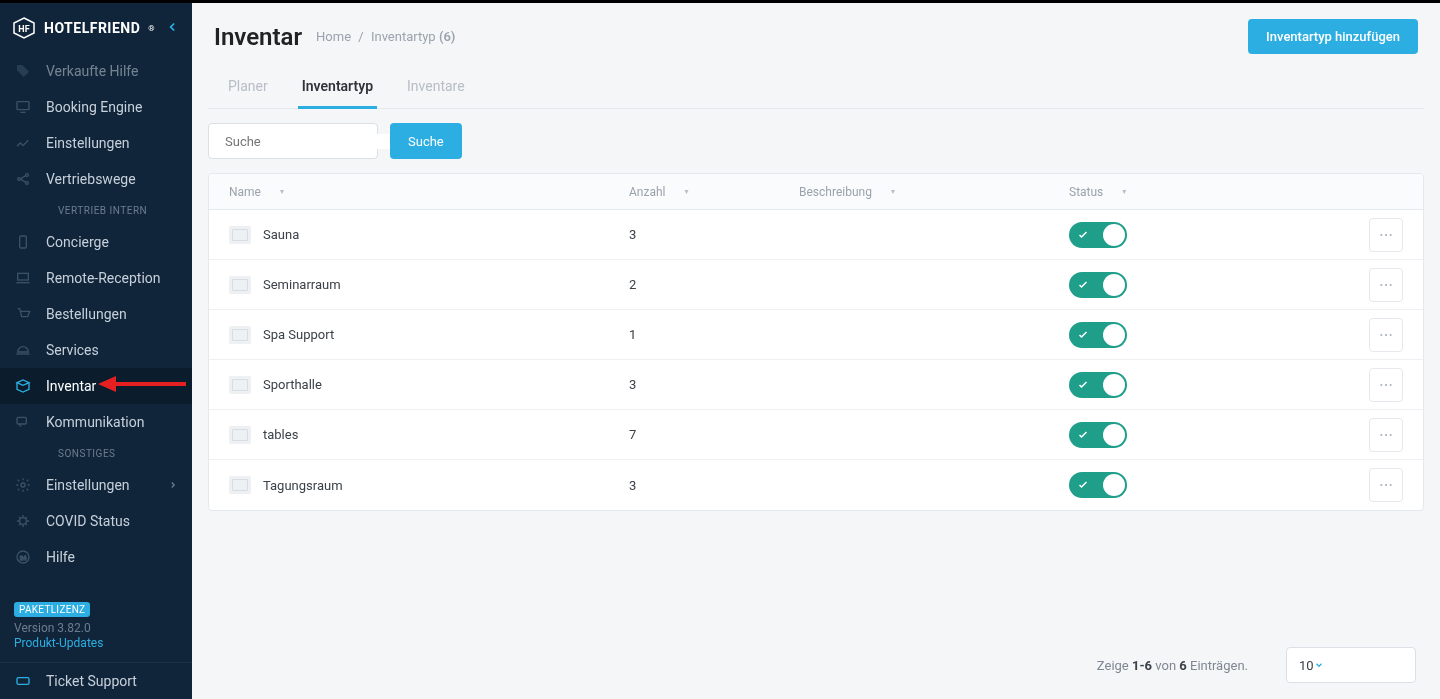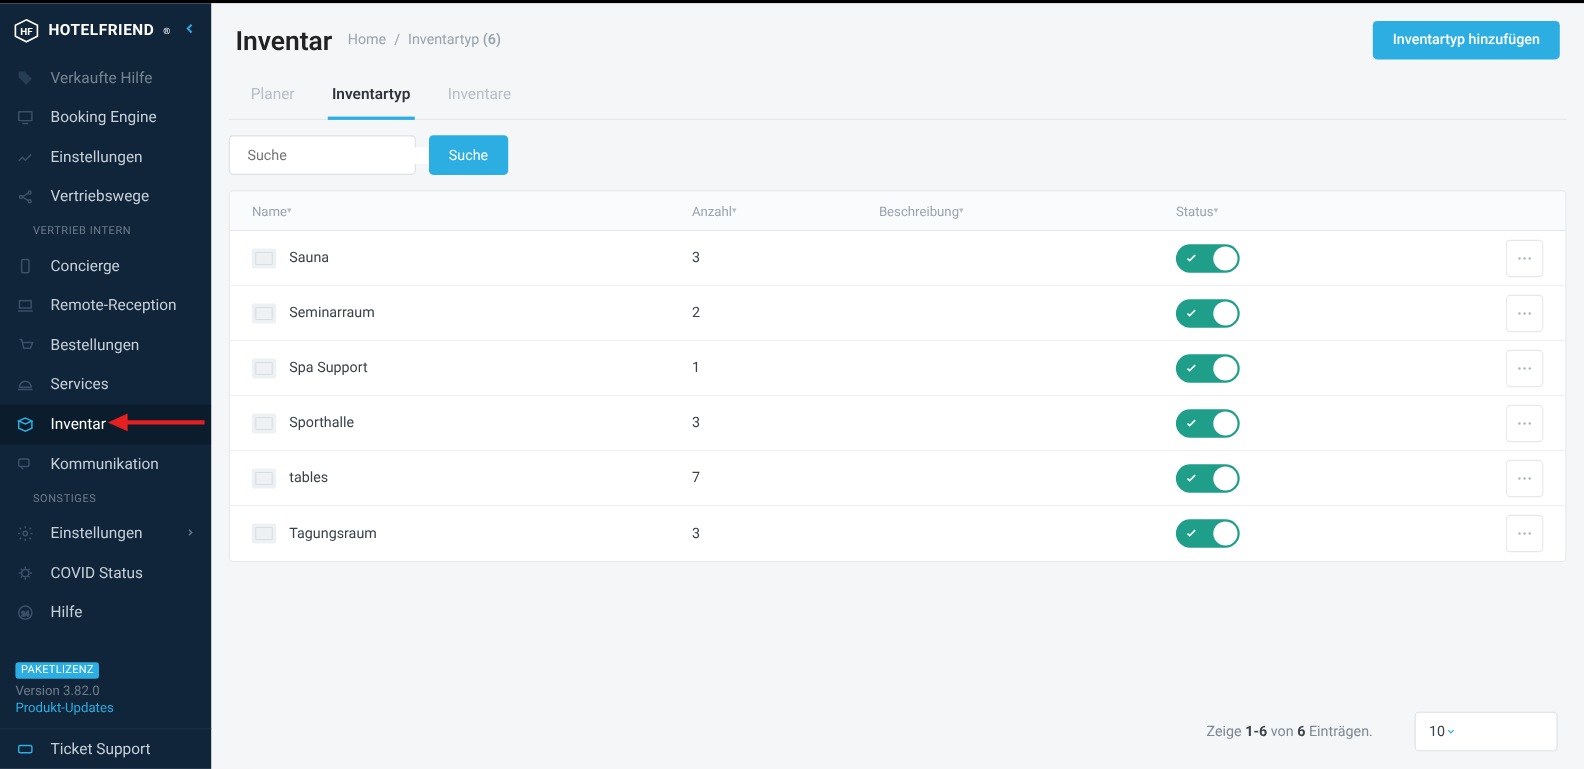--- a/index.html
+++ b/index.html
@@ -5,21 +5,21 @@
   * { box-sizing: border-box; margin: 0; padding: 0; font-family: -apple-system, BlinkMacSystemFont, "Segoe UI", Roboto, "Helvetica Neue", Arial, sans-serif; }
   body { background: #f5f6f8; overflow: hidden; }
   .app { display: flex; height: 699px; width: 1440px; border-top: 3px solid #000; }
   
   .sidebar { width: 193px; background: #10253a; color: #bfcad5; display: flex; flex-direction: column; font-size: 14px; position: relative; }
   .brand { display: flex; align-items: center; height: 50px; padding: 0 12px; gap: 8px; color: #fff; }
   .brand-logo { width: 24px; height: 24px; }
   .brand-name { font-weight: 700; letter-spacing: .5px; font-size: 14px; }
   .brand-collapse { margin-left: auto; color: #2caee2; }
   .nav { flex: 1; overflow: hidden; }
-  .nav-section-label { font-size: 10px; letter-spacing: .5px; color: #6d7d8d; padding: 8px 30px; text-transform: uppercase; }
+  .nav-section-label { font-size: 10px; letter-spacing: .5px; color: #6d7d8d; padding: 8px 14px; text-transform: uppercase; margin-left: 44px; }
   .nav-item { display: flex; align-items: center; gap: 14px; padding: 9px 14px; cursor: pointer; color: #c7d0da; }
   .nav-item.active { background: #0b1c2c; color: #fff; }
   .nav-item .icon { width: 18px; height: 18px; display: inline-flex; align-items: center; justify-content: center; color: #3b5168; }
   .nav-item .chev { margin-left: auto; color: #6d7d8d; }
   .nav-item.faded { opacity: .55; }
   .sidebar-footer { padding: 10px 14px 0; font-size: 12px; color: #6d7d8d; }
   .lic-badge { display: inline-block; background: #2caee2; color: #fff; font-size: 10px; padding: 2px 5px; border-radius: 3px; letter-spacing: .3px; }
   .ver { margin-top: 4px; }
   .updates { color: #2caee2; margin-top: 1px; }
   .ticket { border-top: 1px solid #1c3146; margin-top: 12px; }
@@ -36,21 +36,21 @@
   .tab { padding: 12px 4px; font-size: 14px; color: #b7bec6; cursor: pointer; border-bottom: 3px solid transparent; margin-bottom: -1px; }
   .tab.active { color: #30343a; font-weight: 600; border-bottom-color: #2caee2; }
   .toolbar { display: flex; gap: 12px; padding: 14px 0 14px 0; margin: 0 0; }
   .content { padding: 0 16px; display: flex; flex-direction: column; }
   .search-wrap { display: flex; align-items: center; border: 1px solid #dbe0e6; background: #fff; border-radius: 4px; width: 170px; padding: 0 10px; height: 36px; gap: 6px; }
   .search-wrap input { border: none; outline: none; font-size: 13px; flex: 1; color: #333; }
   .search-btn { background: #2caee2; color: #fff; border: none; border-radius: 4px; height: 36px; padding: 0 18px; font-size: 13px; cursor: pointer; }
   .table { background: #fff; border: 1px solid #e5e8ec; border-radius: 4px; overflow: hidden; }
   .thead, .trow { display: grid; grid-template-columns: 400px 170px 270px 300px 1fr; align-items: center; }
   .thead { background: #fafbfc; height: 36px; font-size: 12px; color: #9aa3ad; border-bottom: 1px solid #e5e8ec; }
-  .th { padding: 0 20px; display: flex; align-items: center; gap: 0; cursor: pointer; }
+  .th { padding: 0 20px; display: flex; align-items: center; gap: 19px; cursor: pointer; }
   .trow { height: 50px; border-bottom: 1px solid #eef1f4; font-size: 13px; color: #3b4148; }
   .trow:last-child { border-bottom: none; }
   .td { padding: 0 20px; display: flex; align-items: center; gap: 12px; }
   .thumb { width: 22px; height: 18px; background: #eef1f4; border-radius: 2px; position: relative; }
   .thumb::after { content: ""; position: absolute; inset: 3px; border: 1px solid #d9dde2; border-radius: 1px; }
   .toggle { width: 58px; height: 26px; background: #1f9e8a; border-radius: 13px; position: relative; cursor: pointer; display: flex; align-items: center; }
   .toggle .knob { width: 22px; height: 22px; background: #fff; border-radius: 50%; position: absolute; right: 2px; top: 2px; }
   .toggle .chk { position: absolute; left: 8px; color: #fff; }
   .actions { margin-left: auto; width: 34px; height: 34px; border: 1px solid #e5e8ec; border-radius: 4px; display: flex; align-items: center; justify-content: center; color: #aab2bb; cursor: pointer; }
   .pager { margin-top: auto; display: flex; align-items: center; justify-content: flex-end; gap: 38px; padding: 16px 24px; font-size: 13px; color: #7e8893; }

